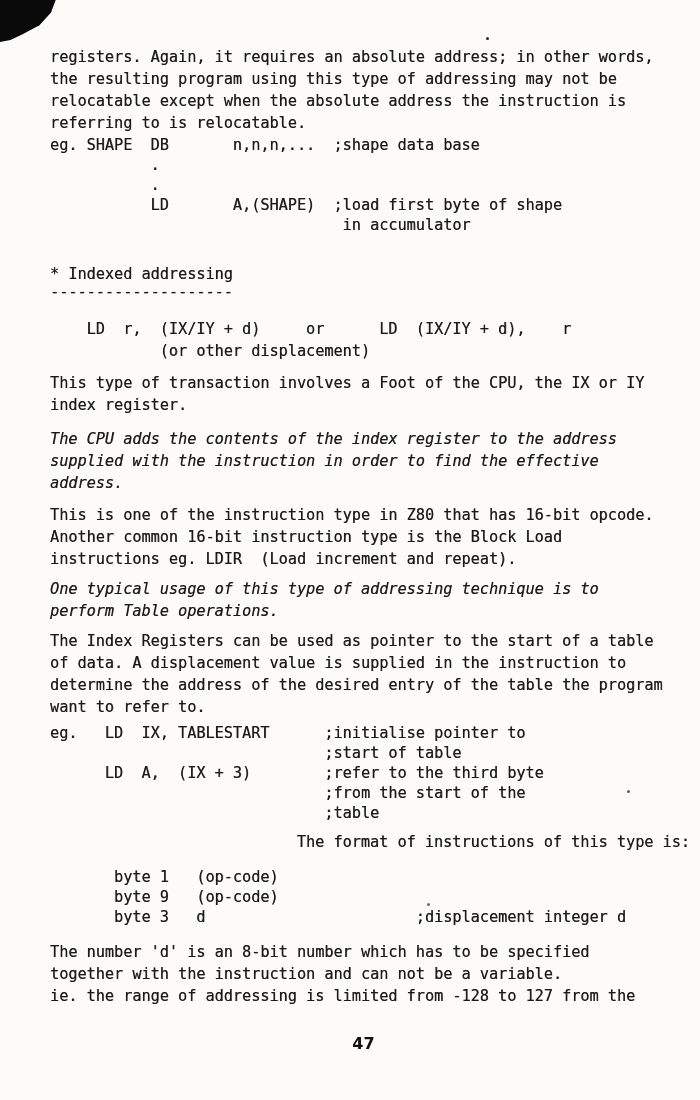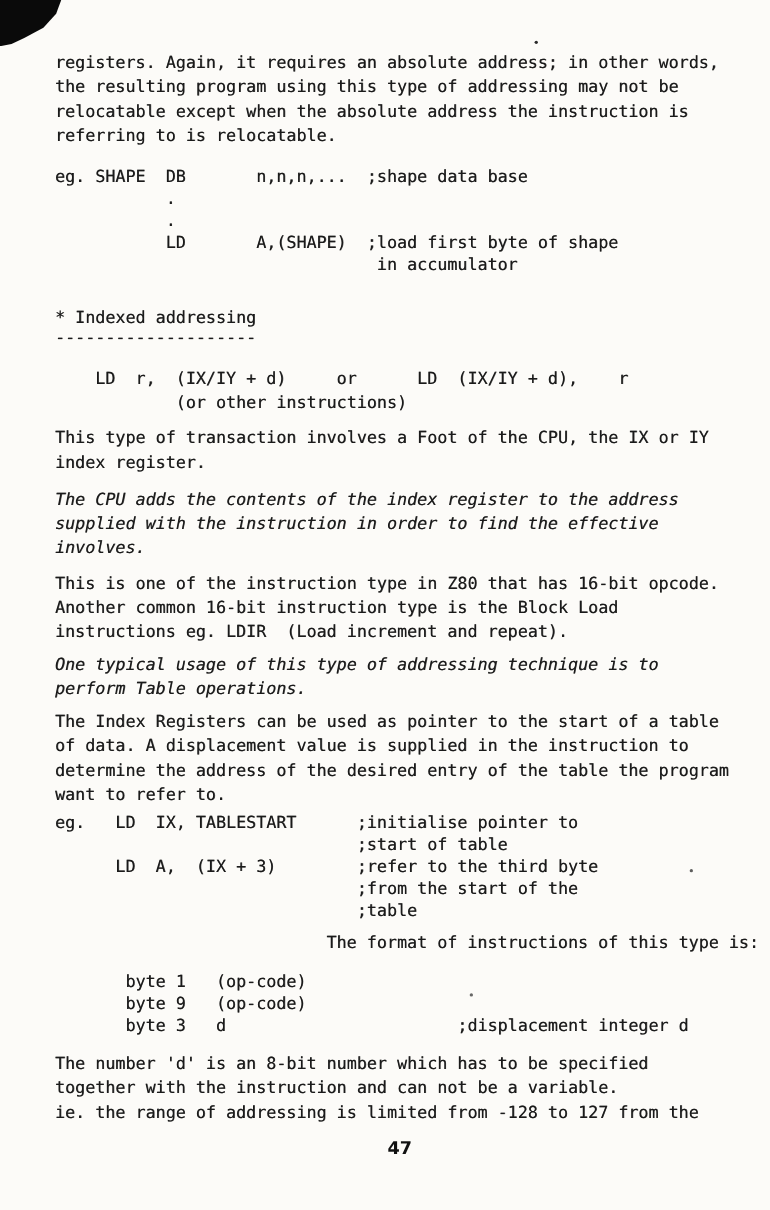--- a/index.html
+++ b/index.html
@@ -15,21 +15,21 @@
   .content{
     position:absolute;
     left:50px;top:46px;right:10px;
     font-size:15.2px;
     text-shadow:0.35px 0 0 rgba(20,20,20,0.65);
   }
   .line{white-space:pre;}
   .para{line-height:22px;}
   .code{line-height:20px;}
   .para-1{margin-top:0;}
-  .code-1{margin-top:16px;}
+  .code-1{margin-top:1px;}
   .heading{margin-top:30px;line-height:18px;}
   .code-2{margin-top:17px;line-height:22px;}
   .para-2{margin-top:10px;}
   .para-3{margin-top:12px;font-style:italic;}
   .para-4{margin-top:10px;}
   .para-5{margin-top:8px;font-style:italic;}
   .para-6{margin-top:8px;}
   .code-3{margin-top:5px;}
   .para-7{margin-top:8px;text-align:right;}
   .code-4{margin-top:14px;}
@@ -86,32 +86,32 @@
         <div class="line">                                in accumulator</div>
       </div>
 
     <div class="heading">
         <div class="line">* Indexed addressing</div>
         <div class="line">--------------------</div>
       </div>
 
     <div class="code code-2">
         <div class="line">    LD  r,  (IX/IY + d)     or      LD  (IX/IY + d),    r</div>
-        <div class="line">            (or other instructions)</div>
+        <div class="line">            (or other displacement)</div>
       </div>
 
     <div class="para para-2">
         <div class="line">This type of transaction involves a Foot of the CPU, the IX or IY</div>
         <div class="line">index register.</div>
       </div>
 
     <div class="para para-3">
         <div class="line">The CPU adds the contents of the index register to the address</div>
         <div class="line">supplied with the instruction in order to find the effective</div>
-        <div class="line">involves.</div>
+        <div class="line">address.</div>
       </div>
 
     <div class="para para-4">
         <div class="line">This is one of the instruction type in Z80 that has 16-bit opcode.</div>
         <div class="line">Another common 16-bit instruction type is the Block Load</div>
         <div class="line">instructions eg. LDIR  (Load increment and repeat).</div>
       </div>
 
     <div class="para para-5">
         <div class="line">One typical usage of this type of addressing technique is to</div>

